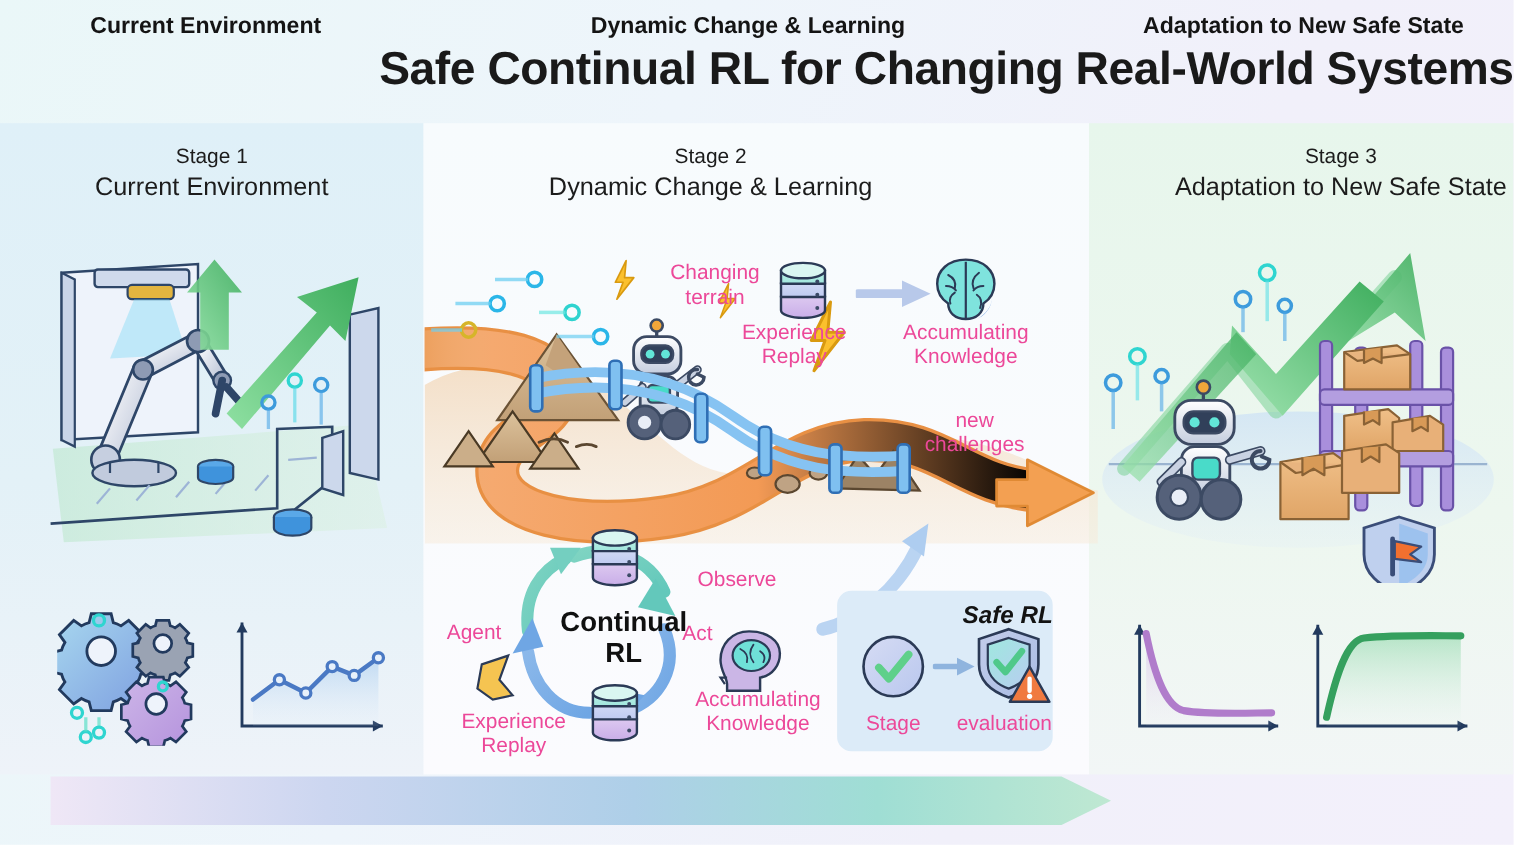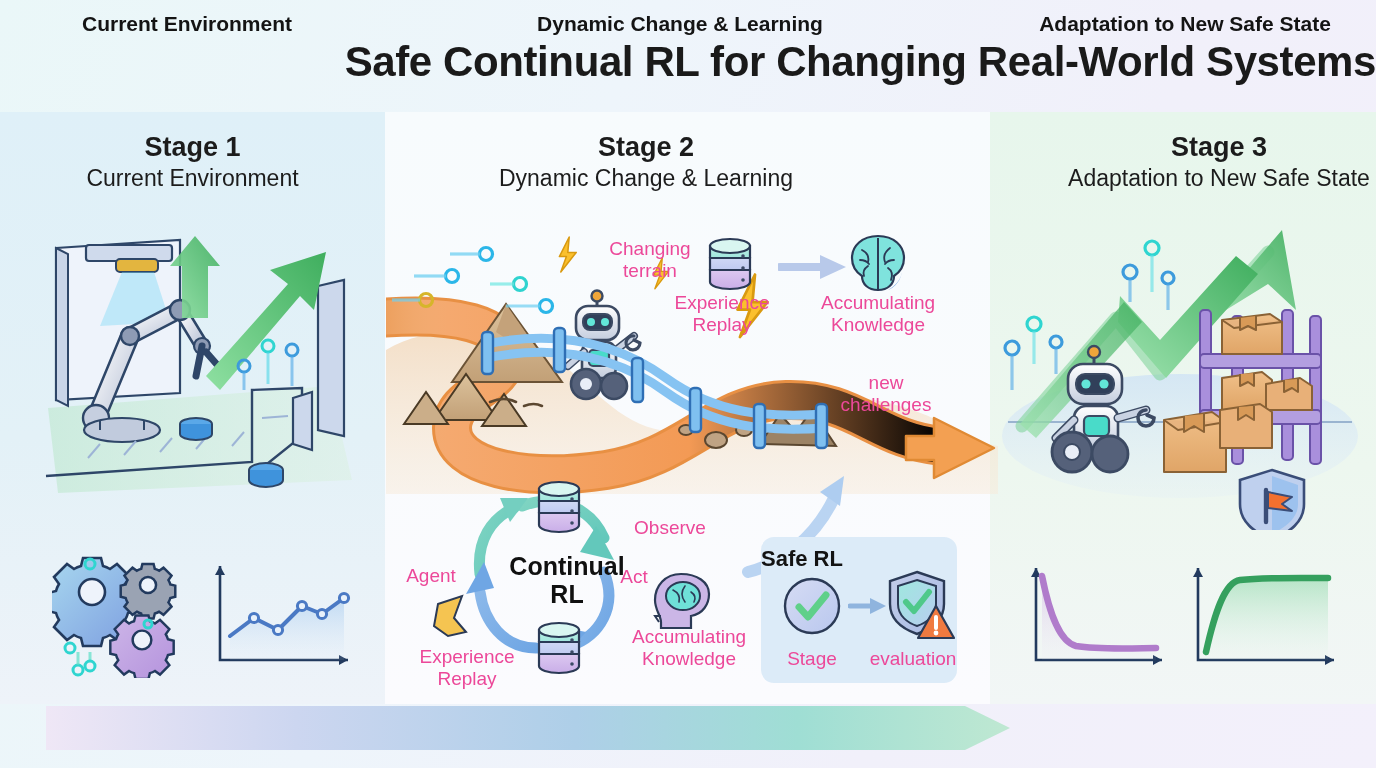--- a/index.html
+++ b/index.html
@@ -13,37 +13,37 @@
   #panel1{left:0;width:385px;background:linear-gradient(180deg,#dff0f8 0%,#e3f1f7 55%,#eef3f9 100%);}
   #panel2{left:385px;width:605px;background:linear-gradient(180deg,#f7fbfd 0%,#fbfbfe 100%);}
   #panel3{left:990px;width:386px;background:linear-gradient(180deg,#e7f6ec 0%,#edf7ef 60%,#f2f6f6 100%);}
 
   #title{
     position:absolute;top:38px;left:0;width:100%;text-align:right;
     font-size:42px;font-weight:bold;letter-spacing:-0.4px;color:#1a1a1a;
   }
 
   .stage-head{position:absolute;text-align:center;width:100%;left:0;}
-  .stage-num{font-size:27px;font-weight:bold;color:#1c1c1c;line-height:1.12;}
+  .stage-num{font-size:19px;font-weight:normal;color:#1c1c1c;line-height:1.12;}
   .stage-sub{font-size:23px;color:#1c1c1c;line-height:1.2;margin-top:3px;}
 
   
   #banner{position:absolute;left:0;top:704px;width:1376px;height:48px;}
   .banner-label{
     position:absolute;top:0;height:48px;line-height:48px;
     font-size:21px;font-weight:bold;color:#141414;text-align:center;
   }
 
   .cap{position:absolute;font-size:19px;color:#ec4899;text-align:center;line-height:1.18;}
 
   #saferl-box{
     position:absolute;left:761px;top:537px;width:196px;height:146px;
     background:#dcebf8;border-radius:13px;
   }
-  #saferl-title{position:absolute;top:9px;left:0;width:100%;text-align:left;font-size:22px;font-weight:bold;color:#131313;}
+  #saferl-title{position:absolute;top:9px;left:0;width:100%;text-align:right;font-size:22px;font-weight:bold;color:#131313;font-style:italic;}
 
   #crl-center{
     position:absolute;left:489px;top:552px;width:156px;text-align:center;
     font-size:25px;font-weight:bold;color:#101010;line-height:1.12;
   }
 
   svg{display:block;}
   .abs{position:absolute;}
 </style>
 </head>

